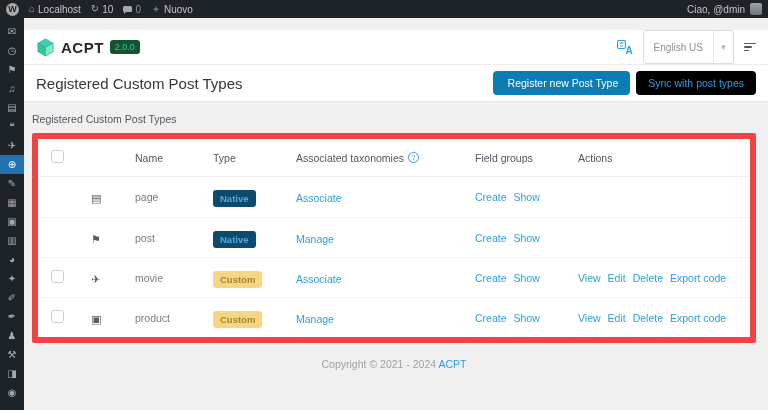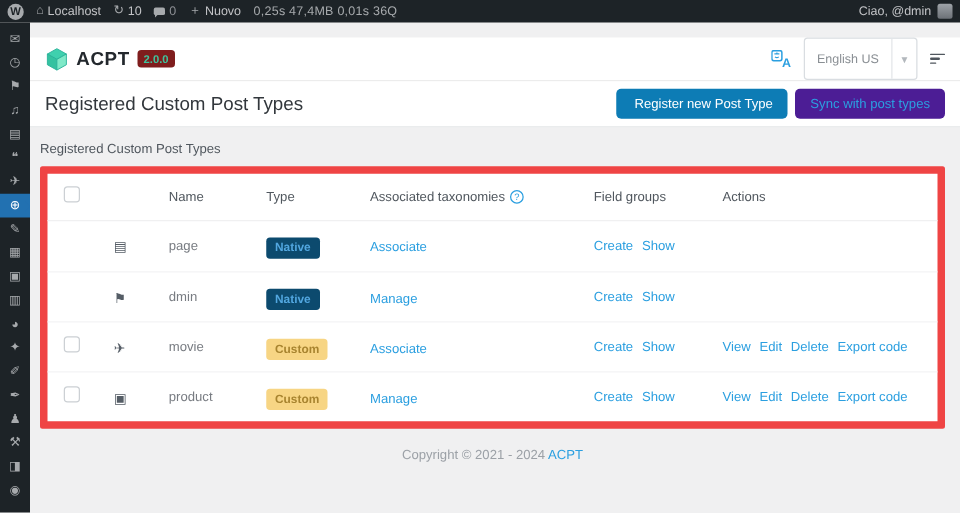--- a/index.html
+++ b/index.html
@@ -39,41 +39,41 @@
     margin-top:-4px; border:4px solid transparent; border-left-color:#2271b1; }
 
   
   .main { position:absolute; top:18px; left:24px; right:0; bottom:0;
     display:flex; flex-direction:column;margin-top:12px; }
 
   .hdr { height:35px; background:#fff; border-bottom:1px solid #ececec;
     display:flex; align-items:center; padding:0 12px; flex:0 0 auto; }
   .logo-wrap { display:flex; align-items:center; gap:6px; }
   .logo-text { font-size:15px; font-weight:bold; color:#23282d; letter-spacing:0.5px; }
-  .version-badge { background:#7f1d1d; color:#3fc39c; font-size:9px;
-    padding:2px 5px; border-radius:3px; font-weight:bold; }
+  .version-badge { background:#14532d; color:#3fc39c; font-size:9px;
+    padding:2px 5px; border-radius:3px; font-weight:normal; }
   .hdr-right { margin-left:auto; display:flex; align-items:center; gap:10px; }
   .lang-select { display:flex; align-items:stretch; border:1px solid #d9dde1;
     border-radius:3px; height:34px; background:#fff; cursor:pointer; }
   .lang-val { font-size:10px; color:#8a8f94; display:flex; align-items:center;
     padding:0 10px; min-width:62px; }
   .lang-chev { border-left:1px solid #e3e6e9; width:20px; display:flex;
     align-items:center; justify-content:center; color:#b3b8bd; font-size:8px; }
   .menu-ico { display:flex; flex-direction:column; gap:2px; cursor:pointer; }
   .menu-ico span { height:1.5px; background:#50575e; border-radius:1px; display:block; }
   .menu-ico .l1 { width:12px; } .menu-ico .l2 { width:8px; } .menu-ico .l3 { width:5px; }
 
   .titlebar { height:37px; background:#fff; border-bottom:1px solid #e4e6e8;
     display:flex; align-items:center; padding:0 12px; flex:0 0 auto; }
   .page-title { font-size:15px; font-weight:500; color:#32373c; }
   .title-btns { margin-left:auto; display:flex; gap:6px; }
   .btn { font-size:10.5px; border:none; border-radius:4px; padding:6px 12px;
     cursor:pointer; font-family:inherit; }
   .btn-primary { background:#0d7cb5; color:#fff;padding-left:15px; }
-  .btn-light { background:#4c1d95; color:#2b9fe0;text-align:right; }
+  .btn-light { background:#000000; color:#2b9fe0;text-align:right; }
 
   .content { flex:1; padding:11px 12px 0 8px; overflow:hidden; }
   .section-label { font-size:10.5px; color:#50575e; margin:0 0 8px 0; }
 
   
   .card { background:#fff; border:6px solid #ef4444; border-radius:2px; }
   .trow { display:grid;
     grid-template-columns:40px 44px 78px 83px 179px 103px 1fr;
     align-items:center; padding-left:13px; min-height:40px; }
   .trow.head { min-height:38px; border-bottom:1px solid #f0f0f1; }
@@ -113,21 +113,20 @@
       <span>10</span>
     </span>
     <span class="ab-item">
       <span class="bubble"></span>
       <span class="ab-dim">0</span>
     </span>
     <span class="ab-item">
       <span class="ab-ico">＋</span>
       <span>Nuovo</span>
     </span>
-    <span class="ab-stats">0,25s 47,4MB 0,01s 36Q</span>
   </div>
   <div class="ab-right">
     <span>Ciao, @dmin</span>
     <span class="avatar"></span>
   </div>
 </div>
 
 <div class="sidebar" id="sidebar">
     <div class="sb-item">
       <span>✉</span>
@@ -254,21 +253,21 @@
             <span><a class="lnk">Associate</a></span>
             <span class="lnk-group">
               <a class="lnk">Create</a>
               <a class="lnk">Show</a>
             </span>
             <span class="lnk-group"></span>
           </div>
           <div class="trow">
             <span></span>
             <span><span class="row-ico">⚑</span></span>
-            <span class="td">dmin</span>
+            <span class="td">post</span>
             <span><span class="badge native">Native</span></span>
             <span><a class="lnk">Manage</a></span>
             <span class="lnk-group">
               <a class="lnk">Create</a>
               <a class="lnk">Show</a>
             </span>
             <span class="lnk-group"></span>
           </div>
           <div class="trow">
             <span><span class="checkbox"></span></span>

